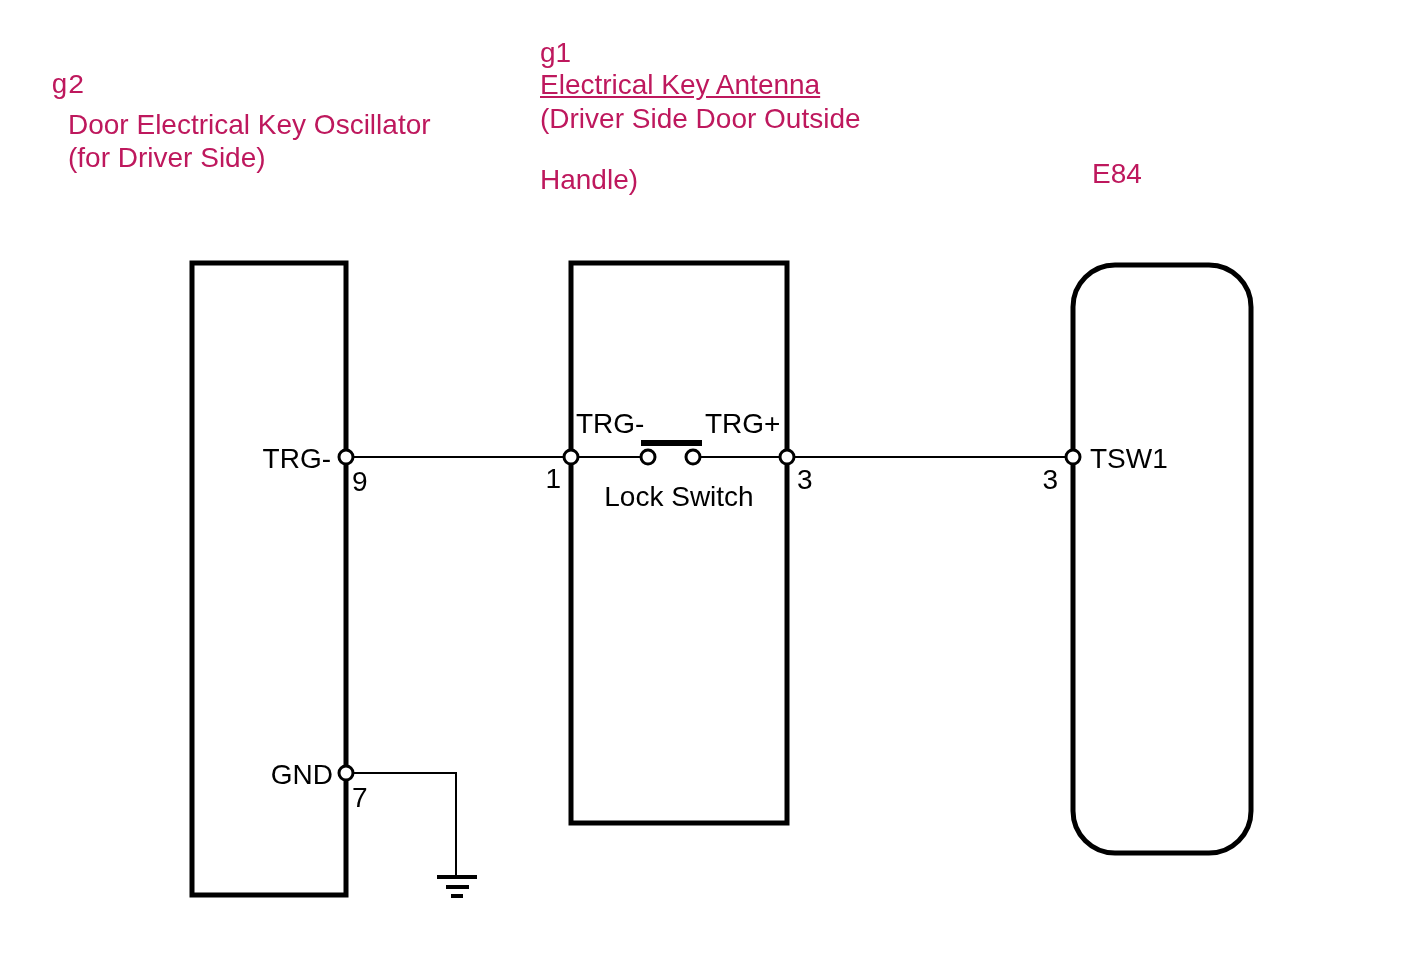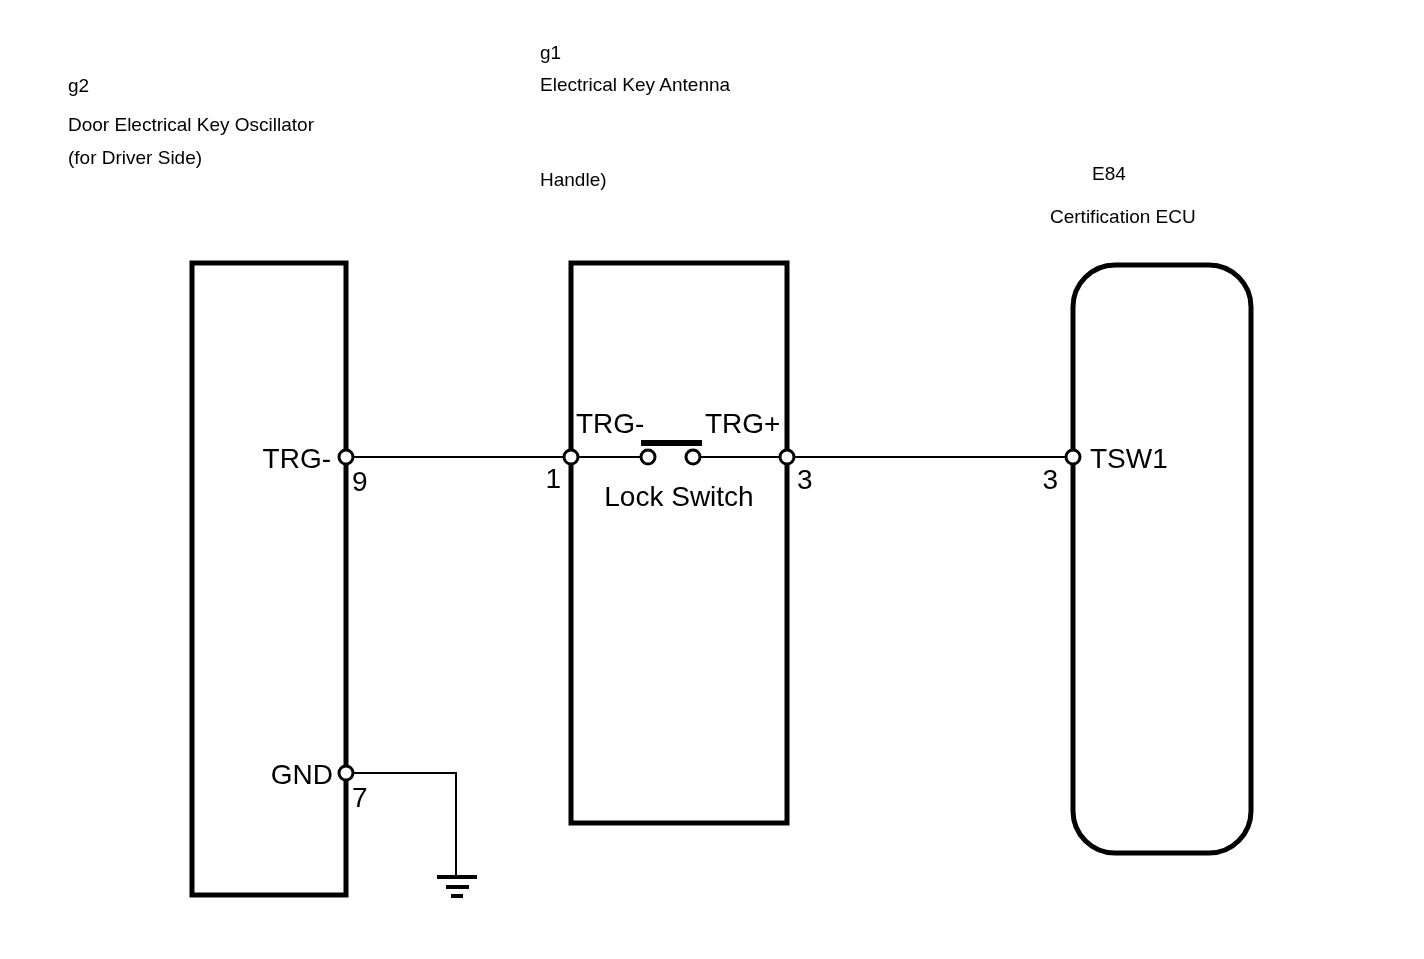--- a/index.html
+++ b/index.html
@@ -17,47 +17,47 @@
   }
   .stage {
     position: absolute;
     left: 0;
     top: 0;
     width: 1424px;
     height: 959px;
   }
   .hdr-line {
     position: absolute;
-    font-size: 19px;
+    font-size: 28px;
     line-height: 33px;
     white-space: nowrap;
-    color: #000000;
+    color: #be185d;
   }
   svg text {
     font-family: "Liberation Sans", sans-serif;
     font-size: 28px;
     fill: #000000;
   }
 </style>
 </head>
 <body>
 
 <div class="stage">
 
   
-  <div class="hdr-line" style="left:68px; top:69px;">g2</div>
+  <div class="hdr-line" style="left:51px; top:69px;font-family:Liberation Mono, monospace;">g2</div>
   <div class="hdr-line" style="left:68px; top:141px;">(for Driver Side)</div>
   <div class="hdr-line" style="left:68px; top:108px;">Door Electrical Key Oscillator</div>
 
   <div class="hdr-line" style="left:540px; top:36px;">g1</div>
-  <div class="hdr-line" style="left:540px; top:68px;">Electrical Key Antenna</div>
+  <div class="hdr-line" style="left:540px; top:68px;text-decoration:underline;">Electrical Key Antenna</div>
+  <div class="hdr-line" style="left:540px; top:102px;">(Driver Side Door Outside</div>
   <div class="hdr-line" style="left:540px; top:135px;margin-top:28px;">Handle)</div>
 
   <div class="hdr-line" style="left:1050px; top:157px;margin-left:42px;">E84</div>
-  <div class="hdr-line" style="left:1050px; top:200px;">Certification ECU</div>
 
   
   <svg width="1424" height="959" viewBox="0 0 1424 959">
 
     <rect x="192" y="263" width="154" height="632" fill="none" stroke="#000" stroke-width="5"></rect>
     <rect x="571" y="263" width="216" height="560" fill="none" stroke="#000" stroke-width="5"></rect>
     <rect x="1073" y="265" width="178" height="588" rx="42" ry="42" fill="none" stroke="#000" stroke-width="5"></rect>
 
     <line x1="346" y1="457" x2="641" y2="457" stroke="#000" stroke-width="2"></line>
     <line x1="700" y1="457" x2="1073" y2="457" stroke="#000" stroke-width="2"></line>

